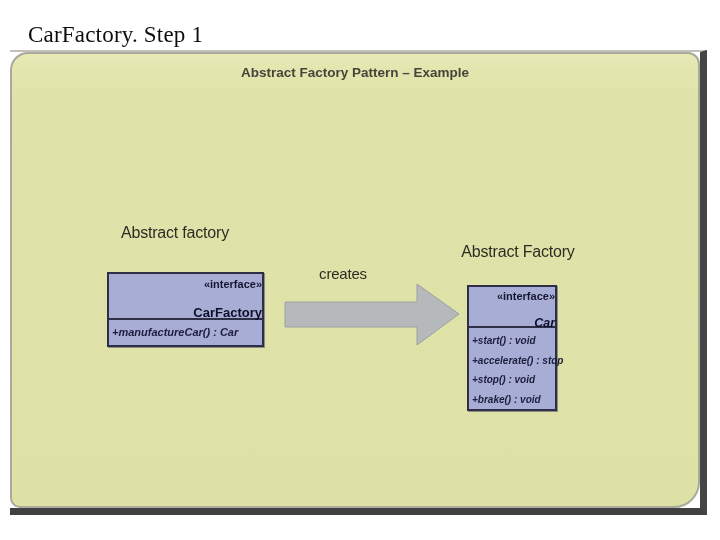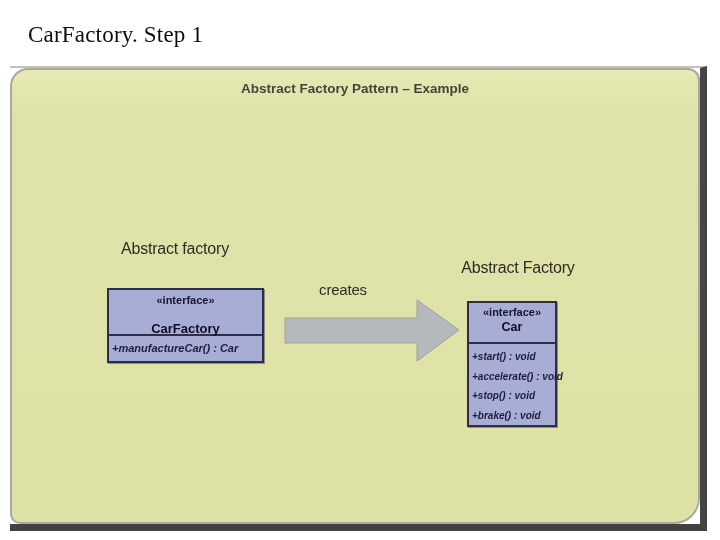--- a/index.html
+++ b/index.html
@@ -9,21 +9,21 @@
   
   .page-title {
     position: absolute; left: 28px; top: 22px;
     font-family: "Liberation Serif", serif;
     font-size: 23px; font-weight: 400; color: #0d0d0d;
     letter-spacing: 0.2px;
   }
 
   
   .frame {
-    position: absolute; left: 10px; top: 66px;
+    position: absolute; left: 10px; top: 50px;
     width: 697px; height: 465px;
     background: #ffffff;
     border-top: 2px solid #c2c2ba;
     border-right: 7px solid #454545;
     border-bottom: 7px solid #414141;
   }
 
   
   .slide {
     position: absolute; inset: 0;
@@ -50,27 +50,27 @@
   
   .uml-box {
     position: absolute;
     background: #a7add5;
     border: 2px solid #2e2e46;
     box-shadow: 1px 1px 0 #8d8d80;
   }
   .box-carfactory { left: 95px;  top: 218px; width: 157px; height: 75px; }
   .box-car        { left: 455px; top: 231px; width: 90px;  height: 126px; }
 
-  .uml-header { text-align: center; border-bottom: 2px solid #2e2e46; }
+  .uml-header { text-align: right; border-bottom: 2px solid #2e2e46; }
   .box-carfactory .uml-header { height: 46px; padding-top: 4px; }
   .box-car .uml-header        { height: 41px; padding-top: 3px; }
 
   .uml-stereotype { font-size: 11px; font-weight: 700; color: #161632; }
   .uml-name { font-size: 13px; font-weight: 700; color: #0e0e2a; margin-top: 15px; }
-  .box-car .uml-name { font-size: 12.5px; margin-top: 2px; }
+  .box-car .uml-name { font-size: 12.5px; margin-top: 14px; font-style: italic; }
 
   .uml-methods { padding: 3px 3px 0 3px; }
   .uml-method {
     font-style: italic; font-weight: 700;
     color: #1d1d3e; white-space: nowrap;
   }
   .box-carfactory .uml-method { font-size: 11px; padding-top: 3px; }
   .box-car .uml-method { font-size: 10px; line-height: 19.5px; }
 
   .arrow-svg { position: absolute; left: 271px; top: 229px; }
@@ -103,20 +103,20 @@
       <polygon points="2,19 134,19 134,1 176,31 134,62 134,44 2,44" fill="#b6b9bb" stroke="#9da0a2" stroke-width="1"></polygon>
     </svg>
 
     <div class="uml-box box-car">
       <div class="uml-header">
         <div class="uml-stereotype">«interface»</div>
         <div class="uml-name">Car</div>
       </div>
       <div class="uml-methods">
         <div class="uml-method">+start() : void</div>
-        <div class="uml-method">+accelerate() : void</div>
+        <div class="uml-method">+accelerate() : stop</div>
         <div class="uml-method">+stop() : void</div>
         <div class="uml-method">+brake() : void</div>
       </div>
     </div>
 
   </div>
 </div>
 
 </body></html>

